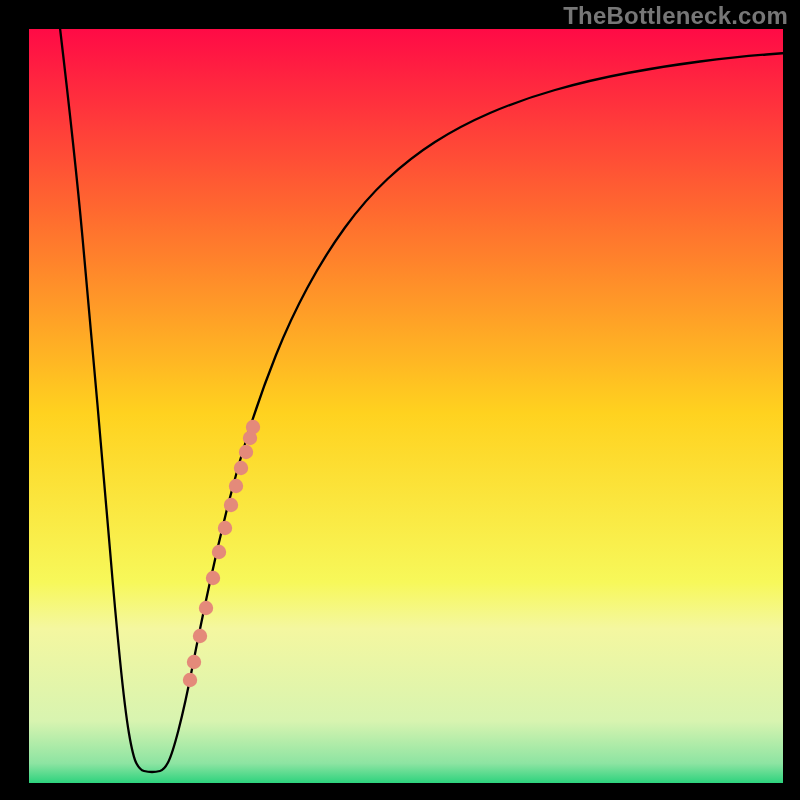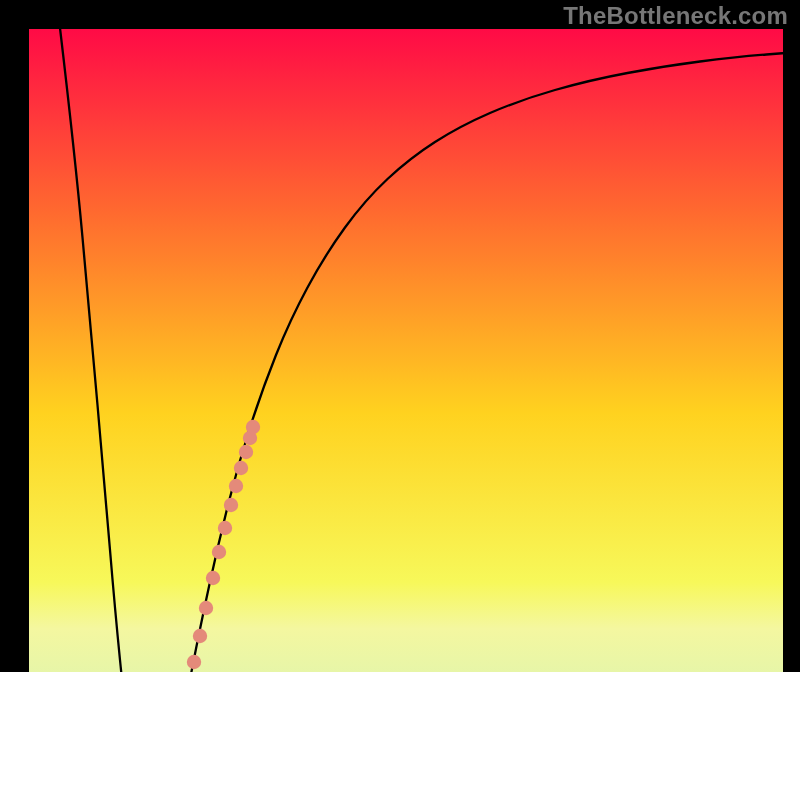--- a/index.html
+++ b/index.html
@@ -3,21 +3,21 @@
 <meta charset="utf-8">
 <style>
   body {
     margin: 0;
     padding: 0;
     background: #fff;
     font-family: Arial, Helvetica, sans-serif;
   }
   .chart-wrap {
     width: 800px;
-    height: 672px;
+    height: 800px;
     position: relative;
   }
   .chart-wrap svg {
     display: block;
     width: 800px;
     height: 800px;
   }
   .watermark {
     position: absolute;
     top: 2px;

